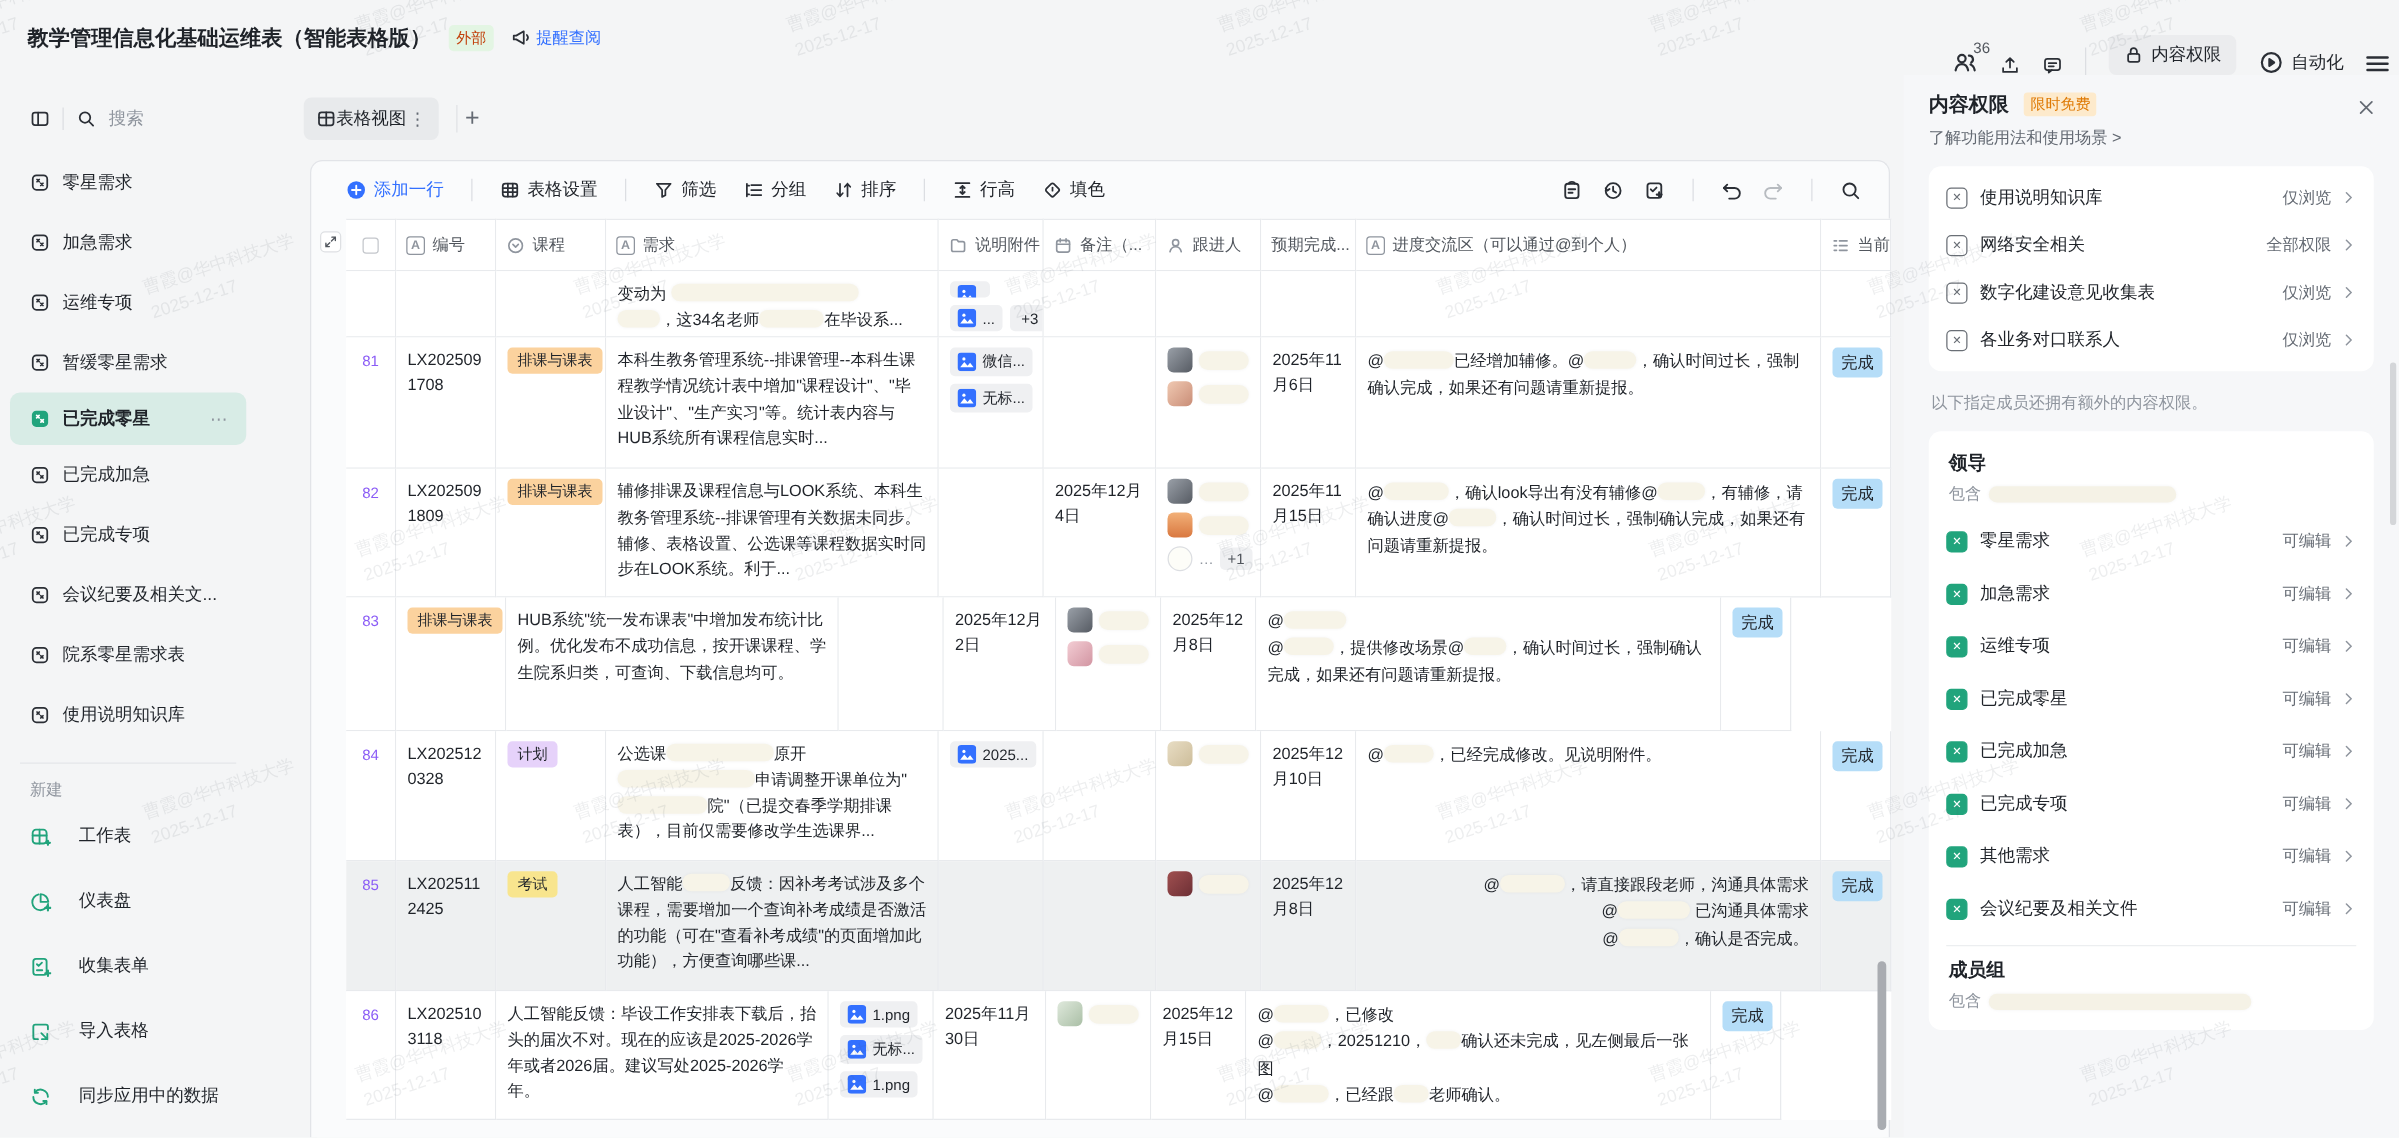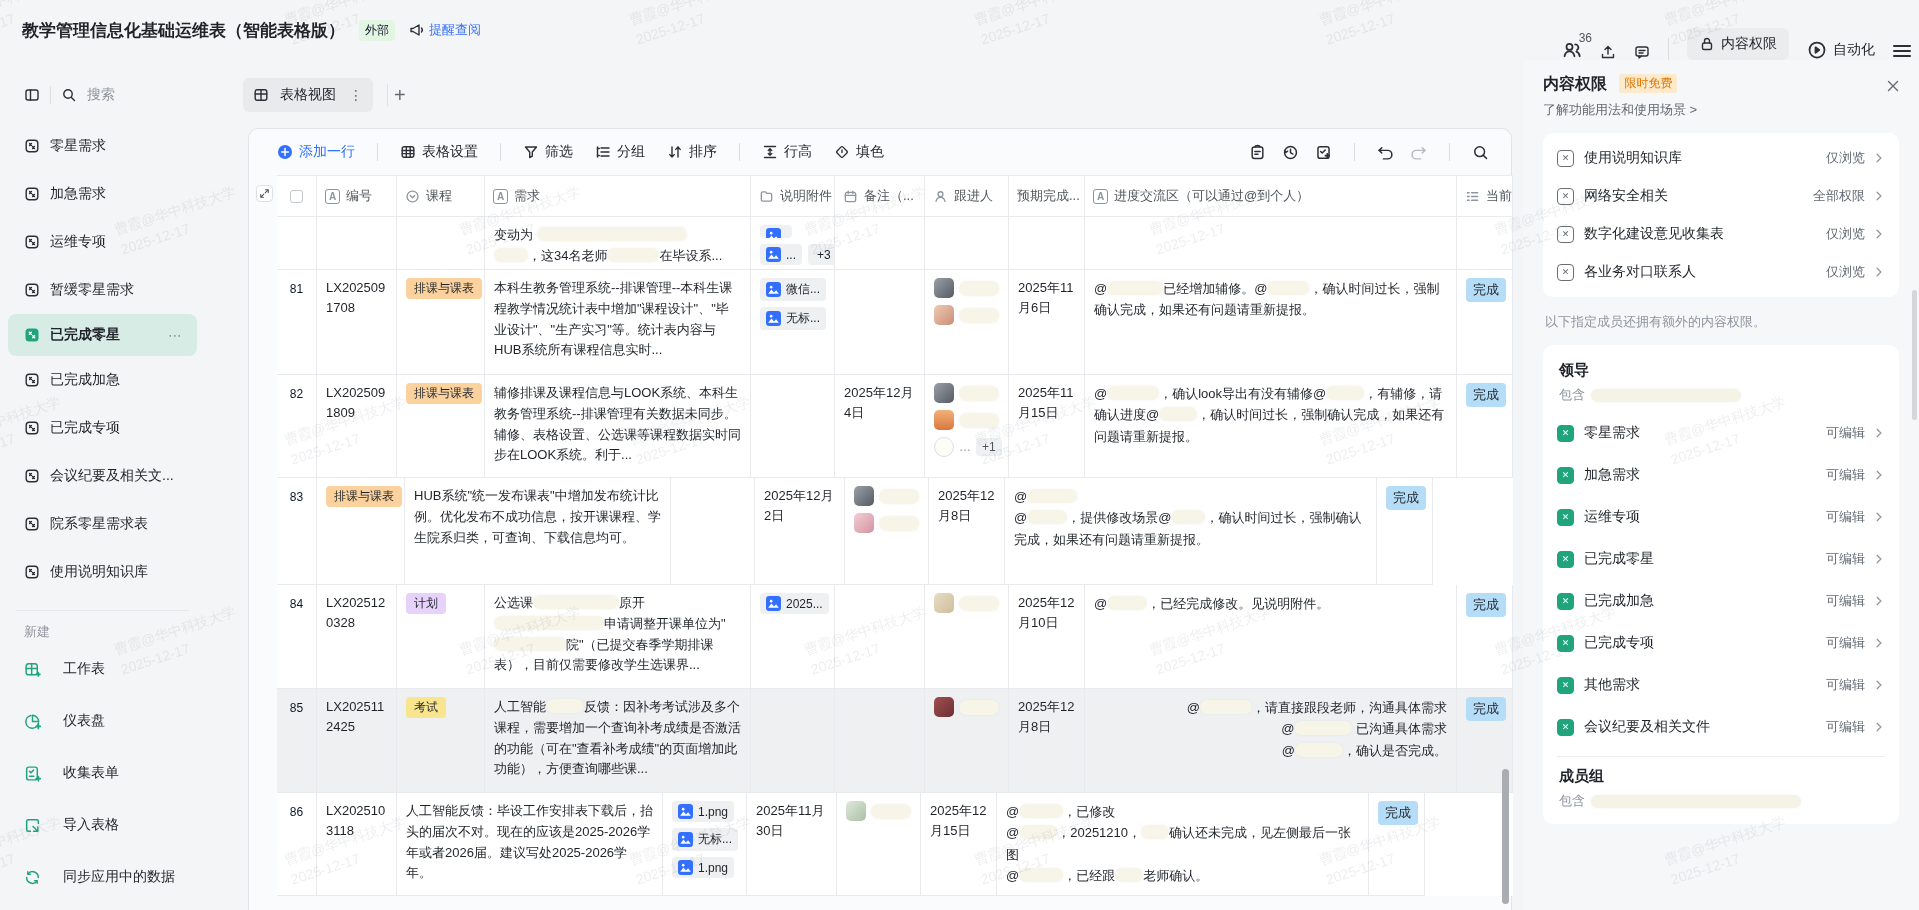--- a/index.html
+++ b/index.html
@@ -5,21 +5,21 @@
   * { margin:0; padding:0; box-sizing:border-box; }
   html,body { width:1919px; height:910px; overflow:hidden;
     font-family:"Liberation Sans","DejaVu Sans",sans-serif;
     background:#f4f5f6; color:#1f2329; }
   svg { display:block; }
   .ico { color:#2b2f36; }
 
   
   .topbar { position:absolute; left:0; top:0; width:1919px; height:60px; display:flex; align-items:center; }
   .doc-title { font-size:17px; font-weight:700; margin-left:22px; }
-  .badge-ext { margin-left:14px; font-size:12px; color:#0f172a; background:#e3f5e3; border-radius:4px; padding:2px 6px; }
+  .badge-ext { margin-left:14px; font-size:12px; color:#c2410c; background:#e3f5e3; border-radius:4px; padding:2px 6px; }
   .remind { margin-left:14px; display:flex; align-items:center; gap:4px; color:#3370ff; font-size:13px; cursor:pointer; }
   .topbar-right { position:absolute; right:8px; top:0; height:60px; display:flex; align-items:flex-end; gap:18px; }
   .collab { position:relative; }
   .collab-n { position:absolute; top:-9px; right:-10px; font-size:12px; color:#51565d; }
   .vdiv { width:1px; height:22px; background:#dcdee2; }
   .btn-perm { display:flex; align-items:center; gap:6px; background:#ebecee; border-radius:6px; padding:7px 12px; font-size:14px; cursor:pointer; }
   .btn-auto { display:flex; align-items:center; gap:6px; font-size:14px; cursor:pointer; }
   .ham { width:18px; cursor:pointer; }
   .ham i { display:block; height:2px; background:#2b2f36; margin:3px 0; border-radius:1px; }
 
@@ -34,40 +34,40 @@
   .sb-item.active { background:#d8ece6; border-radius:8px; margin:0 8px; padding-left:16px; height:42px; }
   .sb-item.active .lbl { font-weight:700; }
   .sb-item .more { position:absolute; right:14px; color:#8f959e; letter-spacing:1px; }
   .sb-divider { height:1px; background:#e4e6e9; margin:14px 16px 12px 16px; }
   .sb-newlab { color:#8f959e; font-size:13px; margin:8px 0 2px 24px; }
   .sb-new-item { display:flex; align-items:center; gap:22px; height:52px; padding-left:24px; font-size:14px; color:#1f2329; cursor:pointer; }
   .sb-new-item .ico { color:#21a47c; }
 
   
   .tabrow { position:absolute; left:243px; top:78px; display:flex; align-items:center; }
-  .view-tab { display:flex; align-items:center; gap:11px; background:#e8eaec; border-radius:6px; height:34px; padding:0 10px; font-size:14px; cursor:pointer; }
+  .view-tab { display:flex; align-items:center; gap:0; background:#e8eaec; border-radius:6px; height:34px; padding:0 10px; font-size:14px; cursor:pointer; }
   .view-tab .dots { color:#646a73; margin-left:2px; }
   .tab-plus { margin-left:14px; color:#646a73; font-size:20px; cursor:pointer; padding:0 6px; border-left:1px solid #e0e2e5; height:22px; line-height:22px; }
 
   
   .panel { position:absolute; left:248px; top:128px; width:1264px; height:782px;
     background:#fafbfc; border:1px solid #e2e4e8; border-bottom:none; border-radius:10px 10px 0 0; }
   .toolbar { height:46px; display:flex; align-items:center; padding:0 22px; gap:10px; }
   .tb-item { display:flex; align-items:center; gap:6px; font-size:14px; color:#1f2329; cursor:pointer; padding:4px 6px; border-radius:4px; white-space:nowrap; }
   .tb-item.primary { color:#3370ff; }
   .tb-div { width:1px; height:18px; background:#dcdee2; margin:0 6px; }
   .tb-right { margin-left:auto; display:flex; align-items:center; gap:16px; }
   .tb-rico { cursor:pointer; color:#2b2f36; }
   .tb-rico.dis { color:#b7bbc0; }
 
   .tablewrap { position:relative; margin-left:28px; width:1236px; background:#fff; }
   .trow { display:flex; }
   .cell { flex:none; border-right:1px solid #e8eaed; border-bottom:1px solid #e8eaed; padding:8px 9px; overflow:hidden; position:relative; background:#fff; }
   .thead .cell { border-top:1px solid #e8eaed; display:flex; align-items:center; gap:6px; padding:0 8px; height:42px; color:#51565d; font-size:13px; white-space:nowrap; }
-  .rownum { color:#0f172a; font-size:12px; text-align:center; padding-top:12px; }
+  .rownum { color:#8b5cf6; font-size:12px; text-align:center; padding-top:12px; }
   .idcell { font-size:13px; word-break:break-all; line-height:1.5; }
   .tagpill { display:inline-block; font-size:12px; padding:2px 8px; border-radius:4px; white-space:nowrap; }
   .demand { font-size:13px; line-height:1.6; color:#1f2329; }
   .datecell { font-size:13px; line-height:1.5; }
   .progress { font-size:13px; line-height:1.65; }
   .blur { display:inline-block; height:14px; border-radius:7px; background:#f7f4e8; box-shadow:0 0 3px rgba(0,0,0,.05); vertical-align:-2px; }
   .chip { display:flex; align-items:center; gap:5px; background:#eff0f2; border-radius:4px; padding:3px 6px; font-size:12px; width:max-content; margin-bottom:6px; cursor:pointer; }
   .chip.plain { padding:3px 9px; }
   .chiprow { display:flex; gap:6px; }
   .chip.cut { height:13px; overflow:hidden; align-items:flex-start; }

